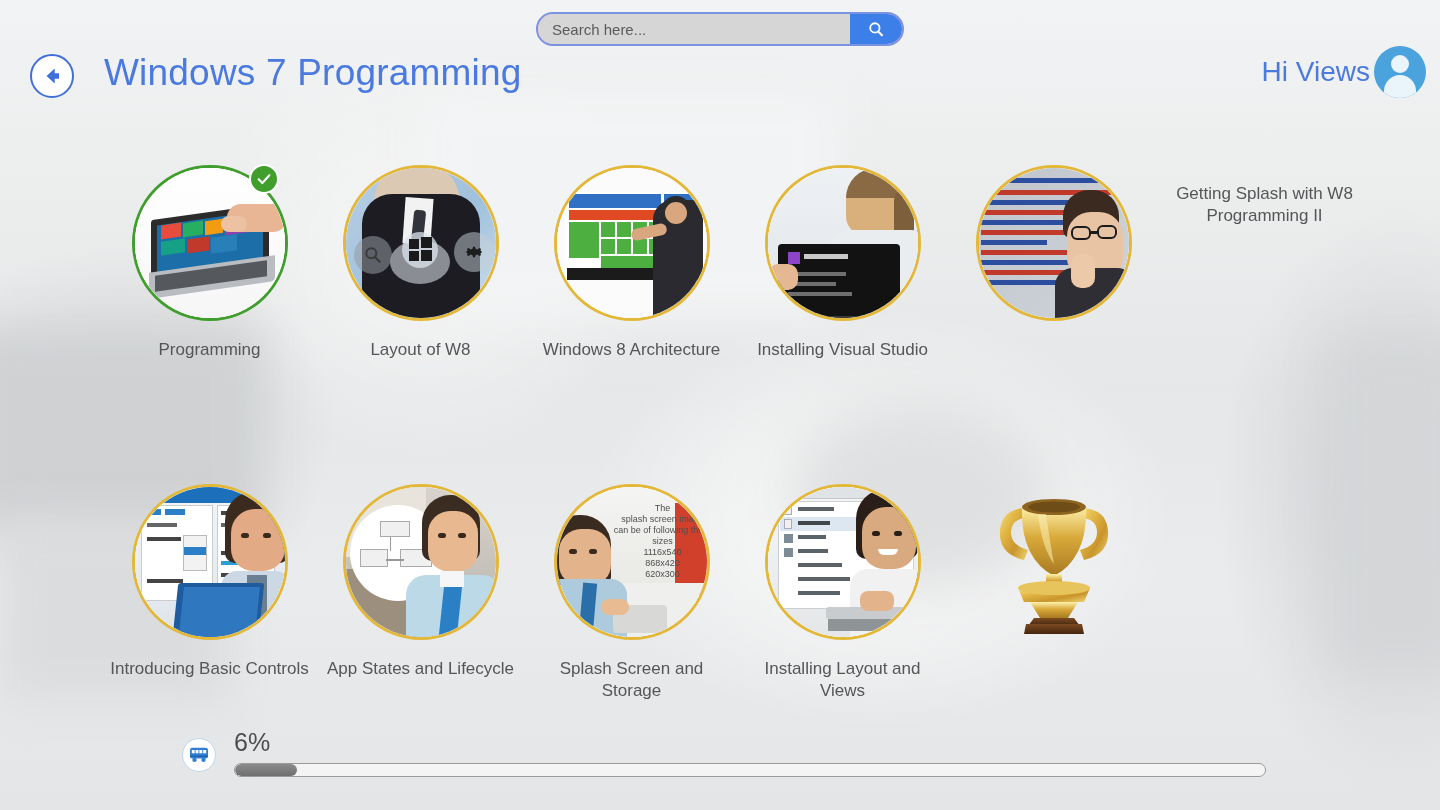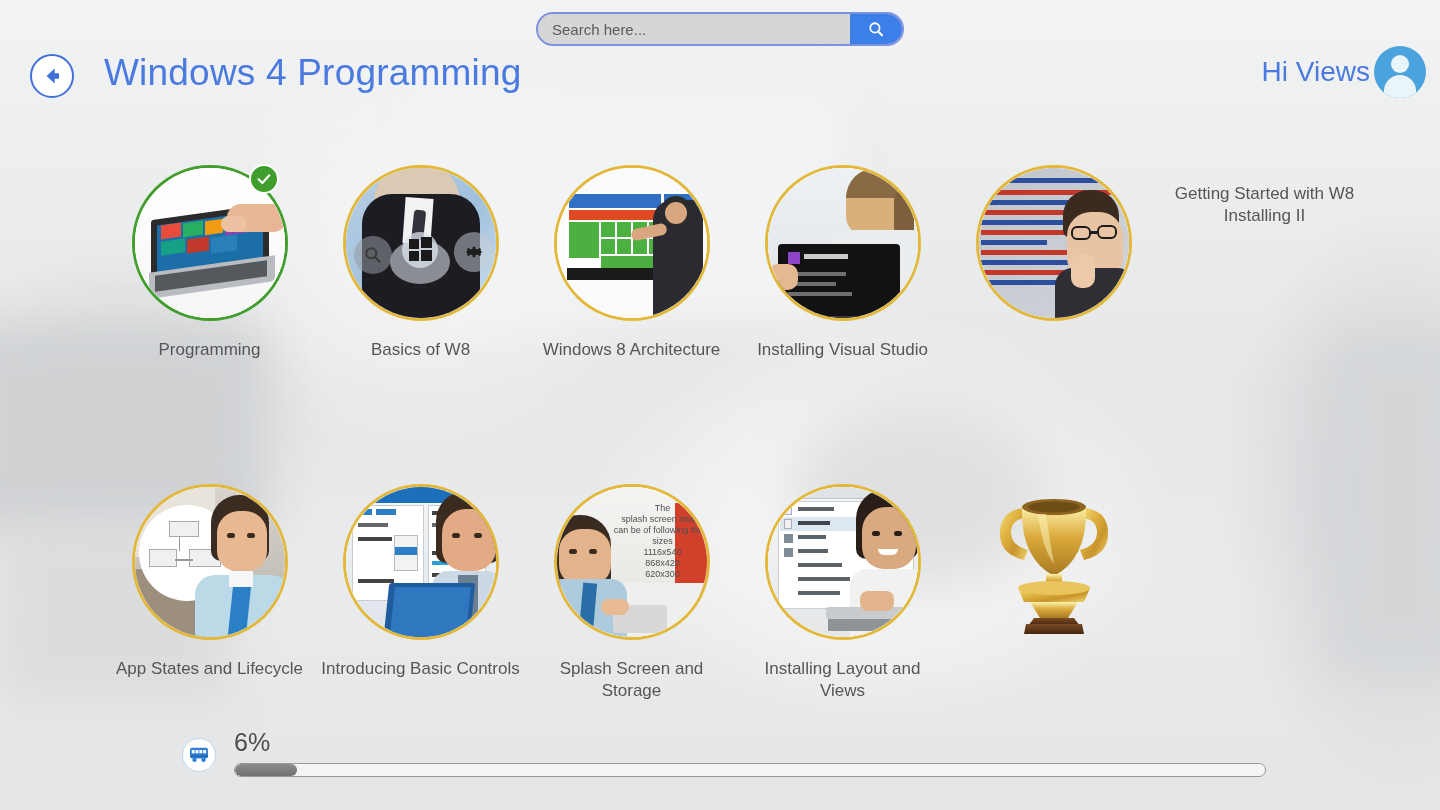--- a/index.html
+++ b/index.html
@@ -193,21 +193,21 @@
       <line x1="15" y1="15.4" x2="20" y2="20.4" stroke="#ffffff" stroke-width="2.8" stroke-linecap="round"></line>
     </svg>
   </button>
 </div>
 
 <div class="back-btn">
   <svg width="26" height="26" viewBox="0 0 24 24">
     <path d="M14.5 5 L7 12 L14.5 19 L14.5 14.6 L18.5 14.6 L18.5 9.4 L14.5 9.4 Z" fill="#3f6fd8"></path>
   </svg>
 </div>
-<div class="page-title">Windows 4 Programming</div>
+<div class="page-title">Windows 7 Programming</div>
 
 <div class="user-area">
   <span class="user-greeting">Hi Views</span>
   <div class="avatar"></div>
 </div>
 
 <div class="row row-1" style="padding-left:104px;">
 
   <div class="tile">
     <div class="ring done">
@@ -256,21 +256,21 @@
             <circle cx="10" cy="10" r="6" fill="none" stroke="#3a3a3a" stroke-width="2.4"></circle>
             <line x1="14" y1="14" x2="20" y2="20" stroke="#3a3a3a" stroke-width="2.6" stroke-linecap="round"></line>
           </svg>
           <div class="px" style="left:108px;top:64px;width:40px;height:40px;border-radius:50%;background:rgba(200,208,216,.5);"></div>
           <svg class="px" style="left:117px;top:73px;" width="22" height="22" viewBox="0 0 24 24">
             <path fill="#1d1d1d" d="M12 8.2a3.8 3.8 0 100 7.6 3.8 3.8 0 000-7.6zm9 3.8l-1.9-1.3.5-2.2-2.1-.9-1.4 1.8-2.2-.6L13 6.4h-2l-.9 2.4-2.2.6-1.4-1.8-2.1.9.5 2.2L3 12l1.9 1.3-.5 2.2 2.1.9 1.4-1.8 2.2.6.9 2.4h2l.9-2.4 2.2-.6 1.4 1.8 2.1-.9-.5-2.2z"></path>
           </svg>
         </div>
       </div>
     </div>
-    <div class="tile-label">Basics of W8</div>
+    <div class="tile-label">Layout of W8</div>
   </div>
 
   <div class="tile">
     <div class="ring">
       <div class="thumb">
         <div class="art" style="background:#fbfbfb;">
           <div class="px" style="left:8px;top:24px;width:138px;height:82px;background:#ffffff;"></div>
           <div class="px" style="left:12px;top:26px;width:92px;height:14px;background:#2f6fc4;"></div>
           <div class="px" style="left:107px;top:26px;width:38px;height:22px;background:#2f6fc4;"></div>
           <div class="px" style="left:12px;top:42px;width:92px;height:10px;background:#e04a22;"></div>
@@ -339,51 +339,26 @@
           <div class="px" style="left:118px;top:57px;width:20px;height:14px;background:none;border:2.5px solid #1b1b1b;border-radius:6px;"></div>
           <div class="px" style="left:112px;top:63px;width:6px;height:2.5px;background:#1b1b1b;"></div>
           <div class="px" style="left:76px;top:100px;width:80px;height:58px;background:#2e2e34;border-radius:18px 18px 0 0;"></div>
           <div class="px" style="left:92px;top:86px;width:24px;height:34px;background:#eccaa9;border-radius:10px;"></div>
         </div>
       </div>
     </div>
   </div>
 
   <div class="tile">
-    <div class="tile-label">Getting Started with W8 Installing II</div>
+    <div class="tile-label">Getting Splash with W8 Programming II</div>
   </div>
 
 </div>
 
 <div class="row row-2" style="padding-left:104px;">
-
-  <div class="tile">
-    <div class="ring">
-      <div class="thumb">
-        <div class="art" style="background:linear-gradient(180deg,#d8d4cd,#b7b3ab);">
-          <div class="px" style="left:0px;top:0px;width:80px;height:70px;background:#e8e4dc;"></div>
-          <div class="px" style="left:0px;top:82px;width:70px;height:74px;background:#9c8f7e;"></div>
-          <div class="px" style="left:4px;top:18px;width:96px;height:96px;background:#ffffff;border-radius:50%;"></div>
-          <div class="px" style="left:34px;top:34px;width:30px;height:16px;background:#f0f0f0;border:1px solid #aaa;"></div>
-          <div class="px" style="left:14px;top:62px;width:28px;height:18px;background:#f0f0f0;border:1px solid #aaa;"></div>
-          <div class="px" style="left:54px;top:62px;width:32px;height:18px;background:#f0f0f0;border:1px solid #aaa;"></div>
-          <div class="px" style="left:44px;top:50px;width:1.5px;height:14px;background:#999;"></div>
-          <div class="px" style="left:40px;top:72px;width:18px;height:1.5px;background:#999;"></div>
-          <div class="px" style="left:76px;top:8px;width:58px;height:66px;background:#3a2c20;border-radius:28px 28px 10px 10px;"></div>
-          <div class="px" style="left:82px;top:24px;width:50px;height:60px;background:#e8b890;border-radius:22px 22px 20px 20px;"></div>
-          <div class="px" style="left:92px;top:46px;width:8px;height:5px;background:#3a2a1e;border-radius:3px;"></div>
-          <div class="px" style="left:112px;top:46px;width:8px;height:5px;background:#3a2a1e;border-radius:3px;"></div>
-          <div class="px" style="left:60px;top:88px;width:96px;height:70px;background:#bcd9e8;border-radius:20px 20px 0 0;"></div>
-          <div class="px" style="left:96px;top:88px;width:18px;height:62px;background:#2b7fc4;transform:rotate(6deg);"></div>
-          <div class="px" style="left:94px;top:84px;width:24px;height:16px;background:#f4f6f7;"></div>
-        </div>
-      </div>
-    </div>
-    <div class="tile-label">App States and Lifecycle</div>
-  </div>
 
   <div class="tile">
     <div class="ring">
       <div class="thumb">
         <div class="art" style="background:linear-gradient(180deg,#f3f6f8,#dde4ea);">
           <div class="px" style="left:0px;top:0px;width:156px;height:16px;background:#1c6fba;"></div>
           <div class="px" style="left:6px;top:18px;width:72px;height:96px;background:#ffffff;border:1px solid #ccc;"></div>
           <div class="px" style="left:82px;top:18px;width:58px;height:96px;background:#ffffff;border:1px solid #ccc;"></div>
           <div class="px" style="left:12px;top:22px;width:14px;height:6px;background:#2b7fc4;"></div>
           <div class="px" style="left:30px;top:22px;width:20px;height:6px;background:#2b7fc4;"></div>
@@ -404,20 +379,45 @@
           <div class="px" style="left:106px;top:46px;width:8px;height:5px;background:#3a2a1e;border-radius:3px;"></div>
           <div class="px" style="left:128px;top:46px;width:8px;height:5px;background:#3a2a1e;border-radius:3px;"></div>
           <div class="px" style="left:86px;top:84px;width:70px;height:74px;background:#ccd9e4;border-radius:16px 16px 0 0;"></div>
           <div class="px" style="left:112px;top:88px;width:20px;height:44px;background:#6a7f92;"></div>
           <div class="px" style="left:40px;top:96px;width:86px;height:62px;background:#1f5c9e;transform:skewX(-6deg);border-radius:3px;"></div>
           <div class="px" style="left:46px;top:100px;width:76px;height:56px;background:#2f78bf;transform:skewX(-6deg);"></div>
         </div>
       </div>
     </div>
     <div class="tile-label">Introducing Basic Controls</div>
+  </div>
+
+  <div class="tile">
+    <div class="ring">
+      <div class="thumb">
+        <div class="art" style="background:linear-gradient(180deg,#d8d4cd,#b7b3ab);">
+          <div class="px" style="left:0px;top:0px;width:80px;height:70px;background:#e8e4dc;"></div>
+          <div class="px" style="left:0px;top:82px;width:70px;height:74px;background:#9c8f7e;"></div>
+          <div class="px" style="left:4px;top:18px;width:96px;height:96px;background:#ffffff;border-radius:50%;"></div>
+          <div class="px" style="left:34px;top:34px;width:30px;height:16px;background:#f0f0f0;border:1px solid #aaa;"></div>
+          <div class="px" style="left:14px;top:62px;width:28px;height:18px;background:#f0f0f0;border:1px solid #aaa;"></div>
+          <div class="px" style="left:54px;top:62px;width:32px;height:18px;background:#f0f0f0;border:1px solid #aaa;"></div>
+          <div class="px" style="left:44px;top:50px;width:1.5px;height:14px;background:#999;"></div>
+          <div class="px" style="left:40px;top:72px;width:18px;height:1.5px;background:#999;"></div>
+          <div class="px" style="left:76px;top:8px;width:58px;height:66px;background:#3a2c20;border-radius:28px 28px 10px 10px;"></div>
+          <div class="px" style="left:82px;top:24px;width:50px;height:60px;background:#e8b890;border-radius:22px 22px 20px 20px;"></div>
+          <div class="px" style="left:92px;top:46px;width:8px;height:5px;background:#3a2a1e;border-radius:3px;"></div>
+          <div class="px" style="left:112px;top:46px;width:8px;height:5px;background:#3a2a1e;border-radius:3px;"></div>
+          <div class="px" style="left:60px;top:88px;width:96px;height:70px;background:#bcd9e8;border-radius:20px 20px 0 0;"></div>
+          <div class="px" style="left:96px;top:88px;width:18px;height:62px;background:#2b7fc4;transform:rotate(6deg);"></div>
+          <div class="px" style="left:94px;top:84px;width:24px;height:16px;background:#f4f6f7;"></div>
+        </div>
+      </div>
+    </div>
+    <div class="tile-label">App States and Lifecycle</div>
   </div>
 
   <div class="tile">
     <div class="ring">
       <div class="thumb">
         <div class="art" style="background:linear-gradient(180deg,#f4f4f2,#e3e3e0);">
           <div class="px" style="left:118px;top:16px;width:40px;height:92px;background:#d1402a;"></div>
           <div class="px" style="left:0px;top:96px;width:156px;height:62px;background:#efefed;"></div>
           <div class="px" style="left:-8px;top:28px;width:62px;height:70px;background:#3a2b20;border-radius:30px 30px 8px 8px;"></div>
           <div class="px" style="left:2px;top:42px;width:52px;height:56px;background:#e3b48c;border-radius:22px 22px 20px 20px;"></div>

